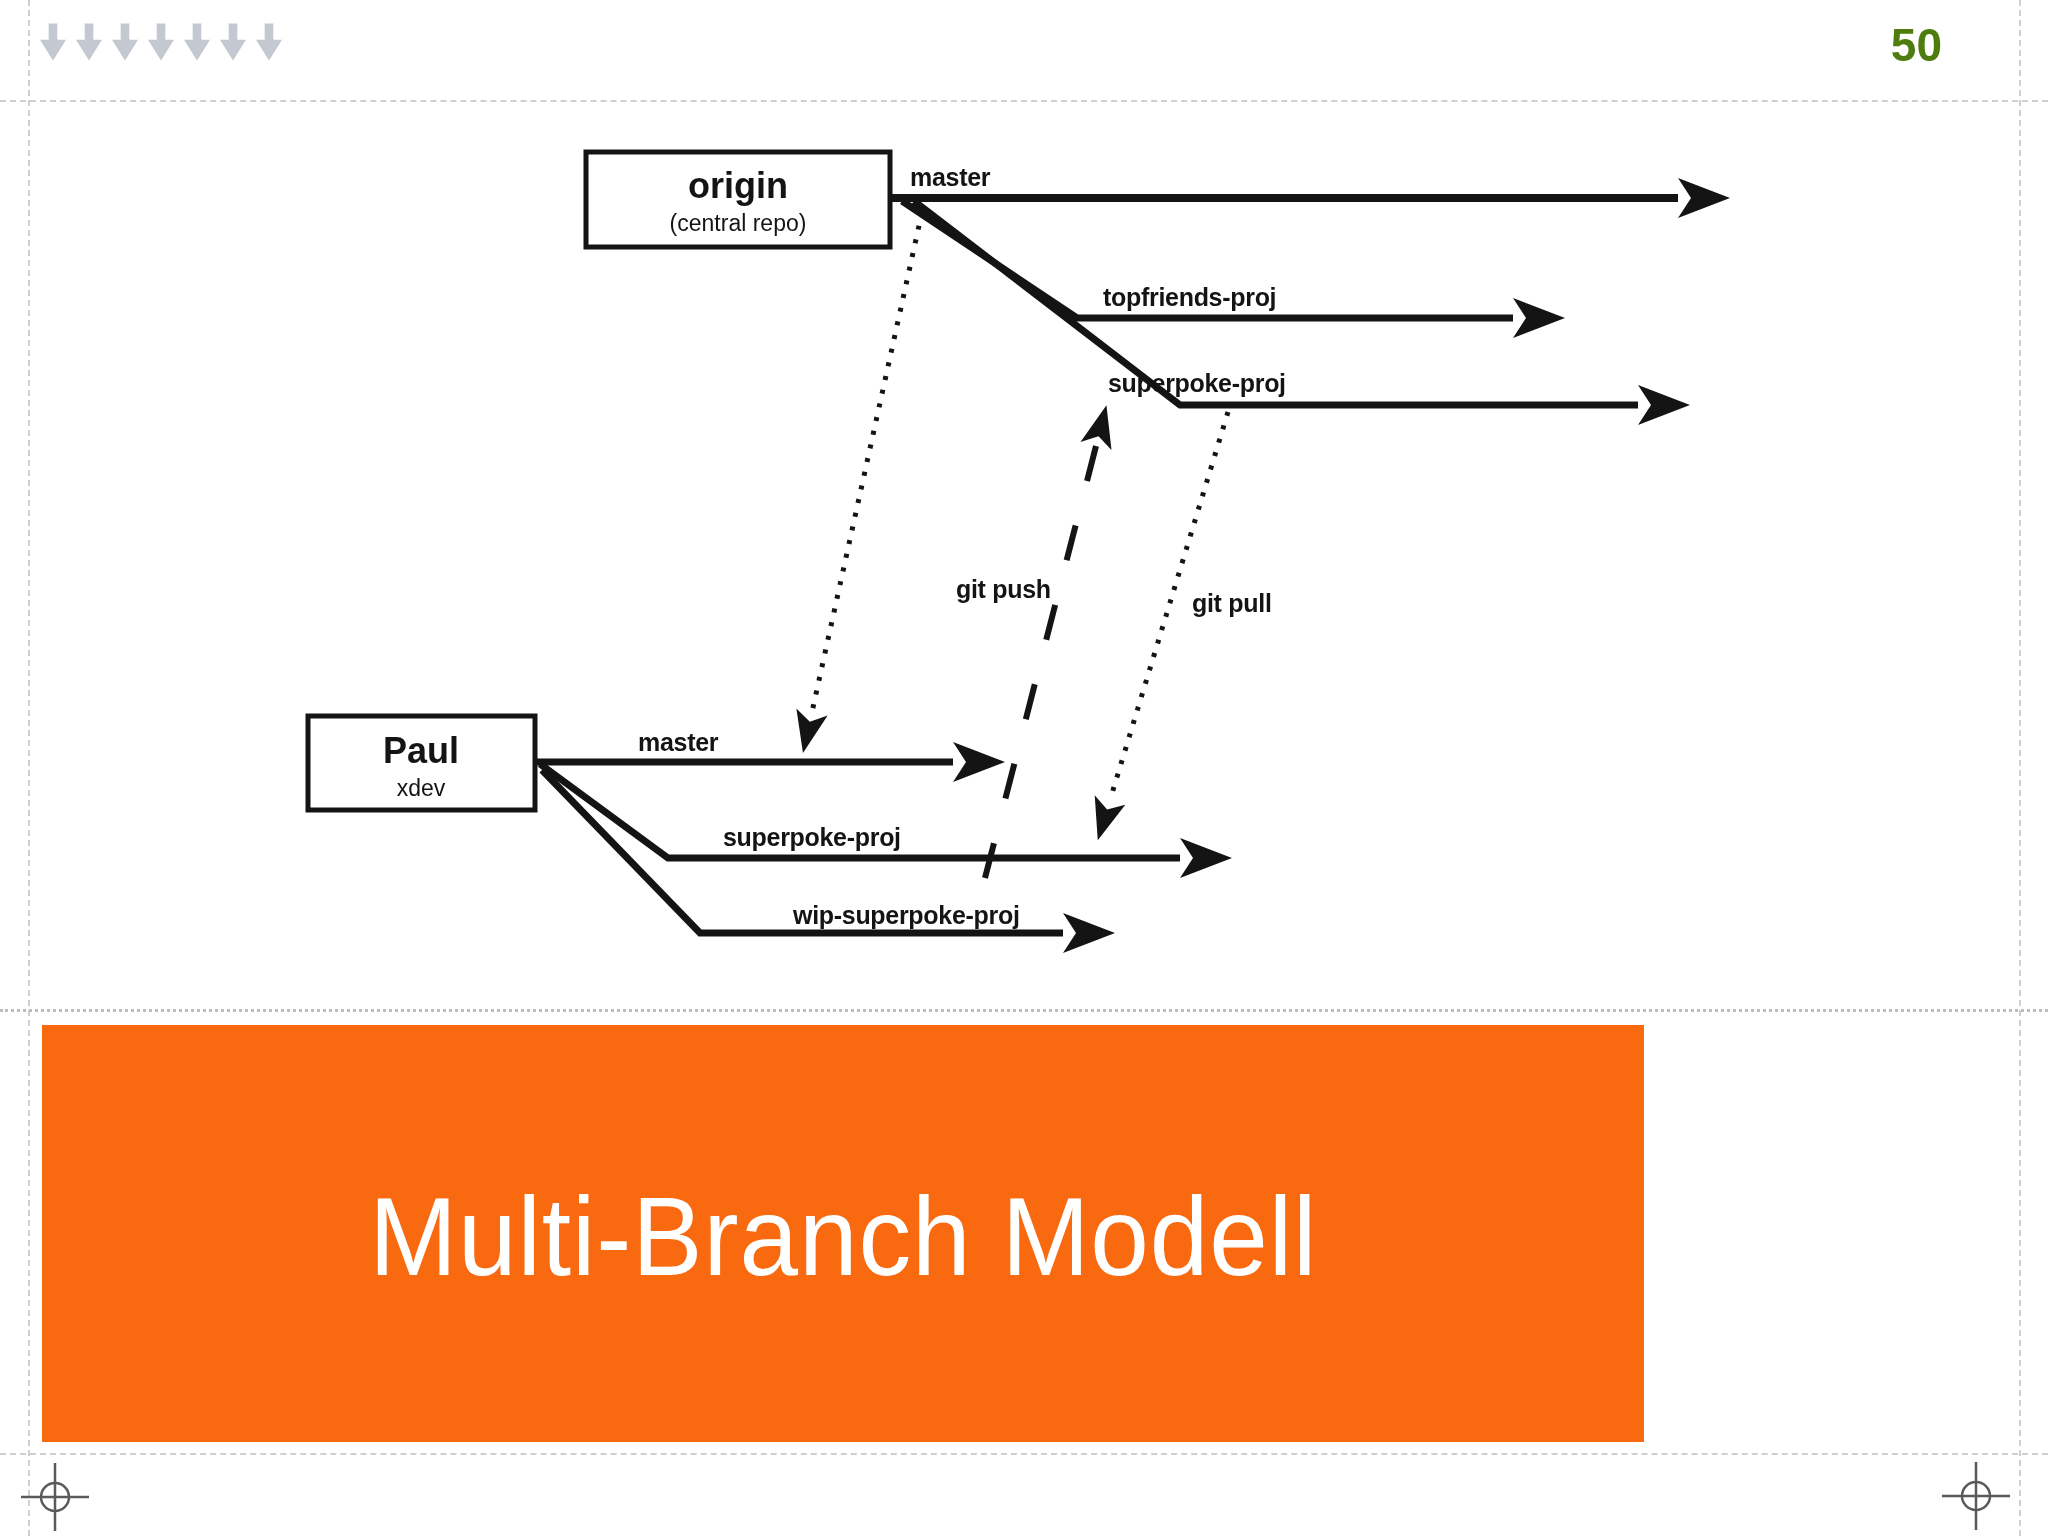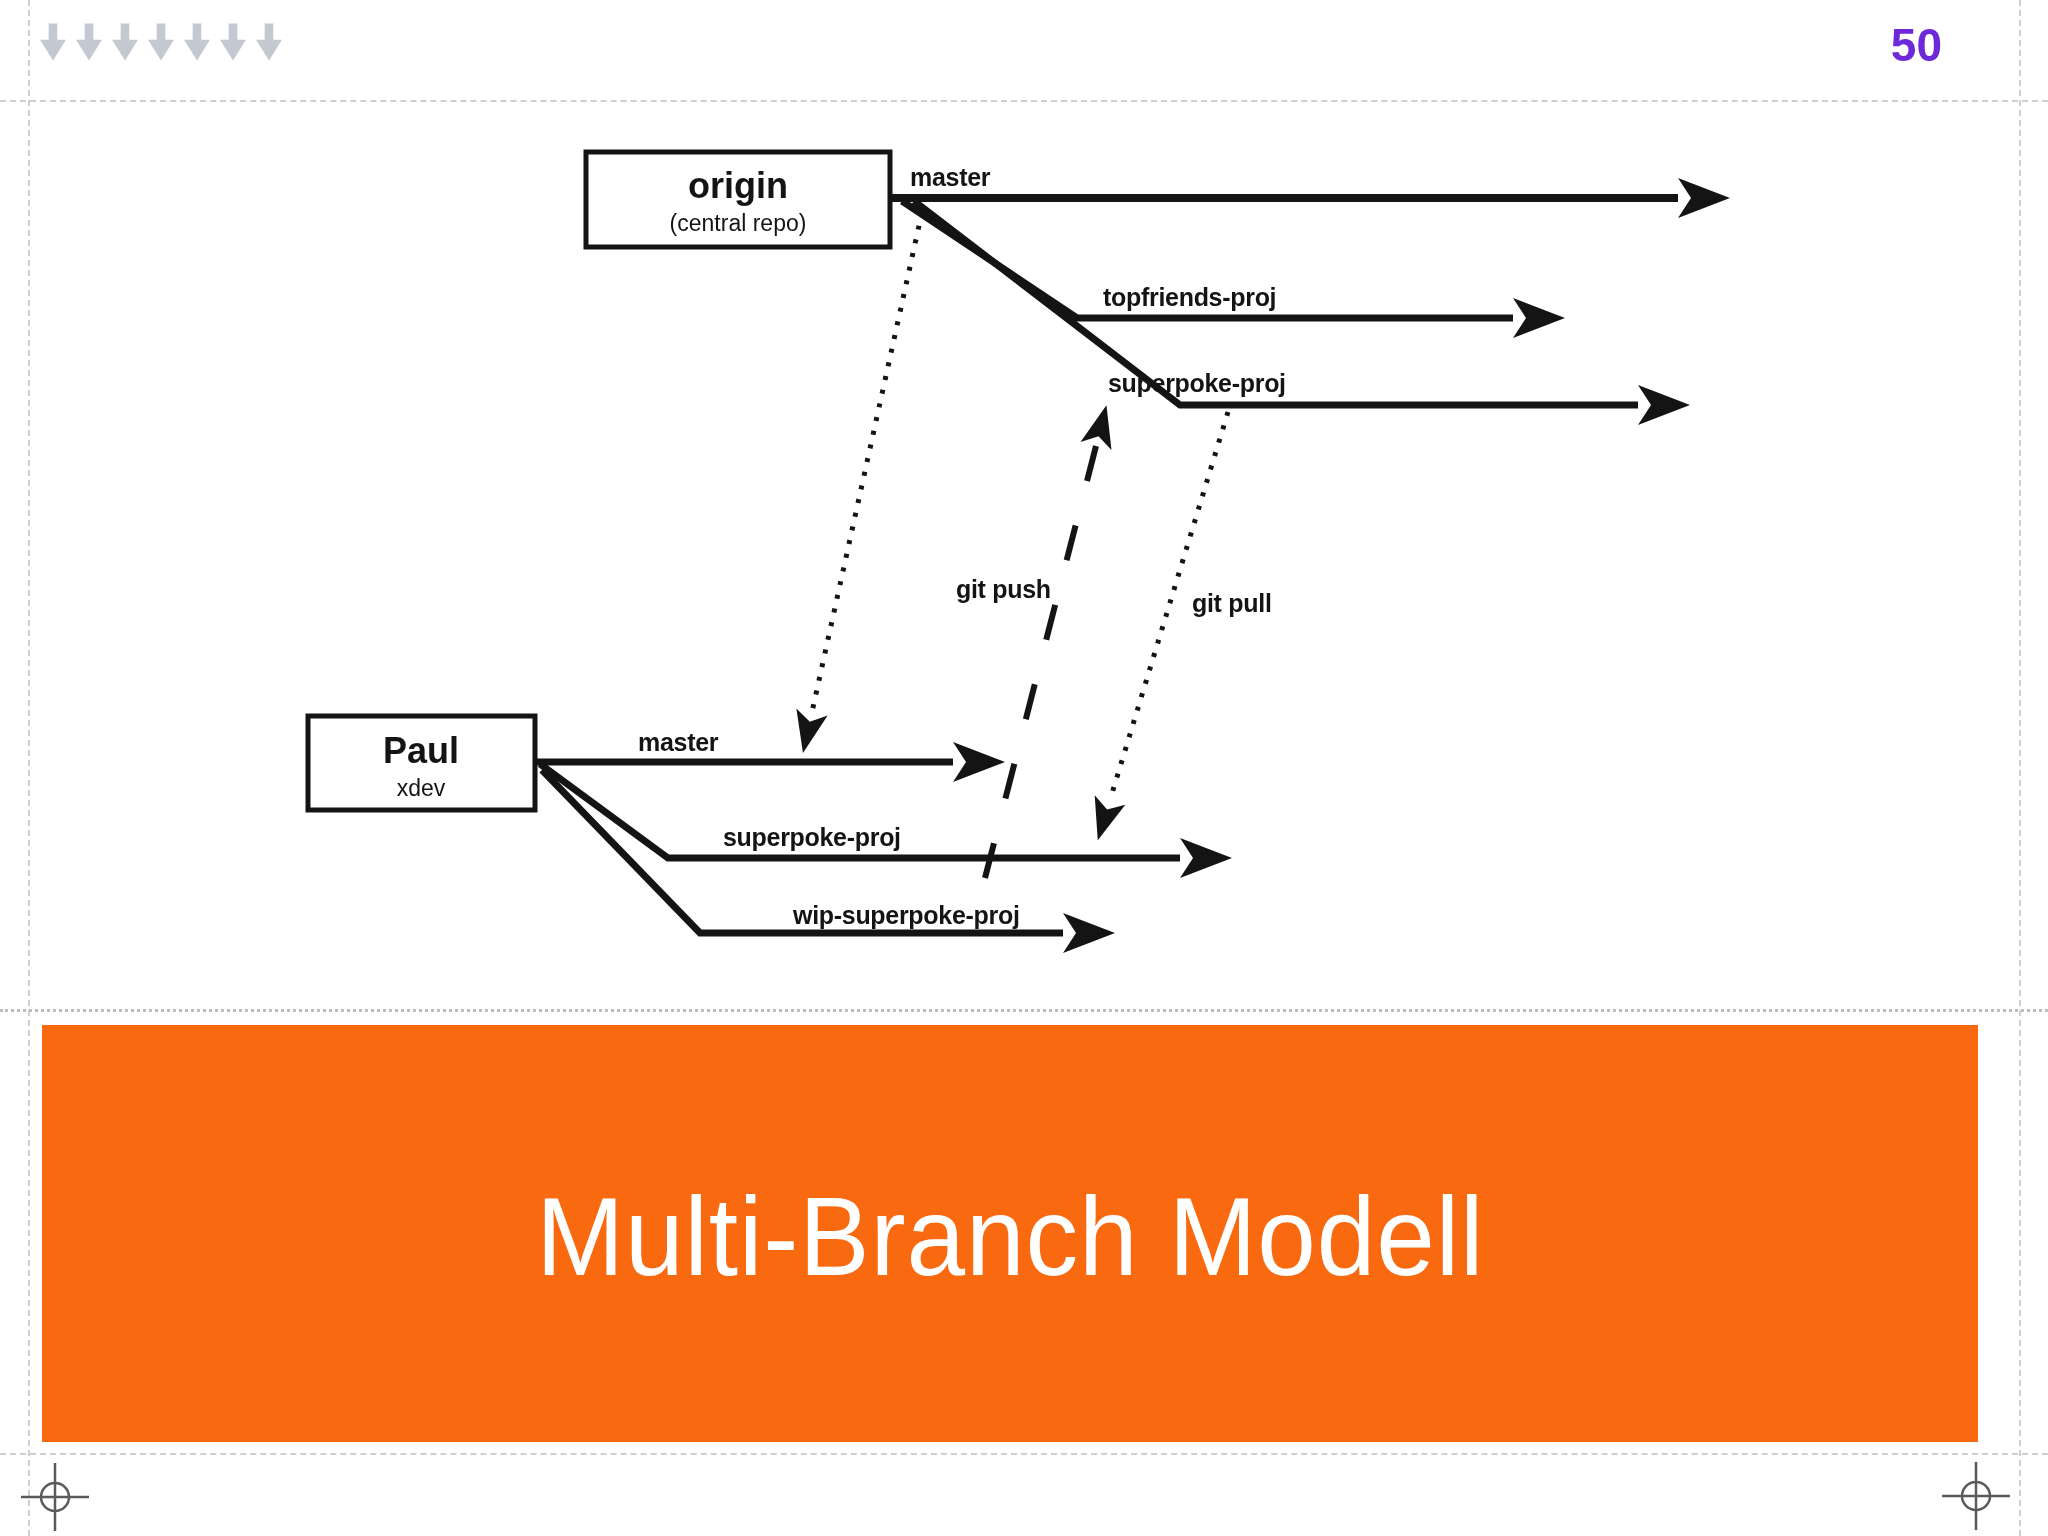--- a/index.html
+++ b/index.html
@@ -32,21 +32,21 @@
 
   
   .diagram{position:absolute;left:0;top:0;}
   .diagram text{fill:#141414;}
   .lbl{font-size:25px;font-weight:bold;letter-spacing:-0.3px;}
   .box-title{font-size:36px;font-weight:bold;}
   .box-sub{font-size:23px;}
 
   
   .banner{
-    position:absolute;left:42px;top:1025px;width:1936px;height:417px;
+    position:absolute;left:42px;top:1025px;width:1602px;height:417px;
     display:flex;align-items:center;justify-content:center;
   }
   .banner-title{
     color:#ffffff;
     font-size:112px;
     font-weight:100;
     letter-spacing:1px;
     transform:scaleX(.94);
     padding-top:6px;
     white-space:nowrap;
@@ -80,21 +80,21 @@
         <path d="M8 0h8v15h8L12 34 0 15h8z"></path>
       </svg>
     <svg class="down-arrow" viewBox="0 0 24 34">
         <path d="M8 0h8v15h8L12 34 0 15h8z"></path>
       </svg>
     <svg class="down-arrow" viewBox="0 0 24 34">
         <path d="M8 0h8v15h8L12 34 0 15h8z"></path>
       </svg>
   </div>
 
-  <div class="page-number" style="color:#6d28d9">50</div>
+  <div class="page-number" style="color:#4d7c0f">50</div>
 
   <svg class="diagram" width="2048" height="1536" viewBox="0 0 2048 1536">
     <defs>
       <marker id="mBig" markerUnits="userSpaceOnUse" markerWidth="58" markerHeight="46" refX="2" refY="22" orient="auto">
         <path d="M2 2 L54 22 L2 42 L15 22 Z" fill="#141414"></path>
       </marker>
       <marker id="mSmall" markerUnits="userSpaceOnUse" markerWidth="48" markerHeight="40" refX="2" refY="18" orient="auto">
         <path d="M2 2 L44 18 L2 34 L12 18 Z" fill="#141414"></path>
       </marker>
     </defs>

